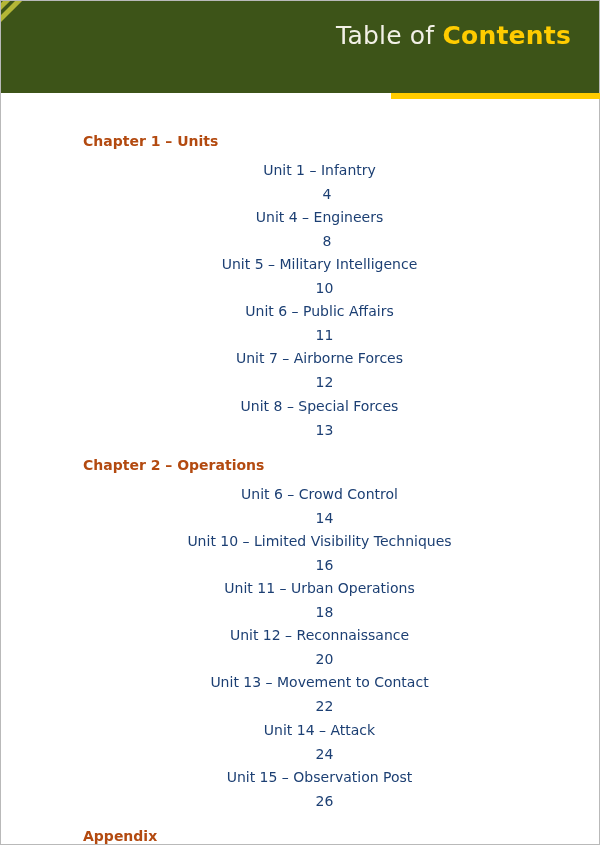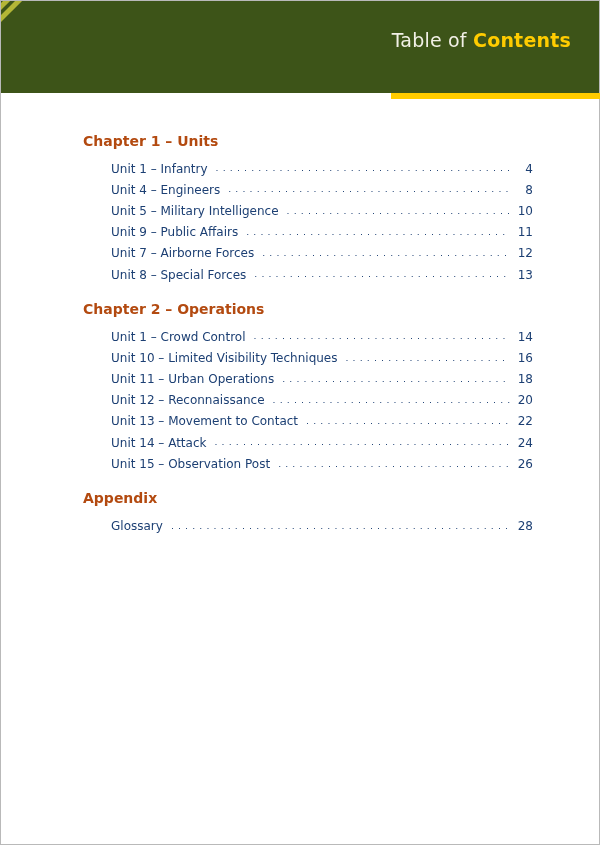--- a/index.html
+++ b/index.html
@@ -42,22 +42,22 @@
     width: 5px;
     height: 300px;
     background: #c8c83c;
     opacity: 0.85;
     transform: rotate(45deg);
     transform-origin: top left;
   }
   .header-title {
     position: absolute;
     right: 28px;
-    top: 28px;
-    font-size: 19px;
+    top: 20px;
+    font-size: 25px;
     color: #f2f0e6;
     letter-spacing: 0.2px;
     white-space: nowrap;
   }
   .header-title b {
     color: #ffcc00;
     font-weight: bold;
   }
   .header-rule {
     position: absolute;
@@ -100,27 +100,28 @@
     color: #b34a10;
     font-size: 14px;
     font-weight: bold;
     margin-bottom: 9px;
   }
   .entries {
     padding-left: 28px;
   }
   .entry {
     display: flex;
-    align-items: flex-start;
-    font-size: 12px;
+    align-items: center;
+    font-size: 14px;
     color: #1b3d6d;
     color: #1c3f73;
     line-height: 1;
     padding: 4.6px 0;
     white-space: nowrap;
+    flex-direction: column;
   }
   .entry .label {
     flex: 0 0 auto;
     padding-right: 5px;
   }
   .entry .dots {
     flex: 1 1 auto;
     overflow: hidden;
     height: 10px;
     position: relative;
@@ -178,41 +179,41 @@
             <span class="label">Unit 4 – Engineers</span>
             <span class="dots"></span>
             <span class="page-num">8</span>
           </div>
           <div class="entry">
             <span class="label">Unit 5 – Military Intelligence</span>
             <span class="dots"></span>
             <span class="page-num">10</span>
           </div>
           <div class="entry">
-            <span class="label">Unit 9 – Public Affairs</span>
+            <span class="label">Unit 6 – Public Affairs</span>
             <span class="dots"></span>
             <span class="page-num">11</span>
           </div>
           <div class="entry">
             <span class="label">Unit 7 – Airborne Forces</span>
             <span class="dots"></span>
             <span class="page-num">12</span>
           </div>
           <div class="entry">
             <span class="label">Unit 8 – Special Forces</span>
             <span class="dots"></span>
             <span class="page-num">13</span>
           </div>
         </div>
       </div>
       <div class="section">
         <div class="section-title">Chapter 2 – Operations</div>
         <div class="entries">
           <div class="entry">
-            <span class="label">Unit 1 – Crowd Control</span>
+            <span class="label">Unit 6 – Crowd Control</span>
             <span class="dots"></span>
             <span class="page-num">14</span>
           </div>
           <div class="entry">
             <span class="label">Unit 10 – Limited Visibility Techniques</span>
             <span class="dots"></span>
             <span class="page-num">16</span>
           </div>
           <div class="entry">
             <span class="label">Unit 11 – Urban Operations</span>

